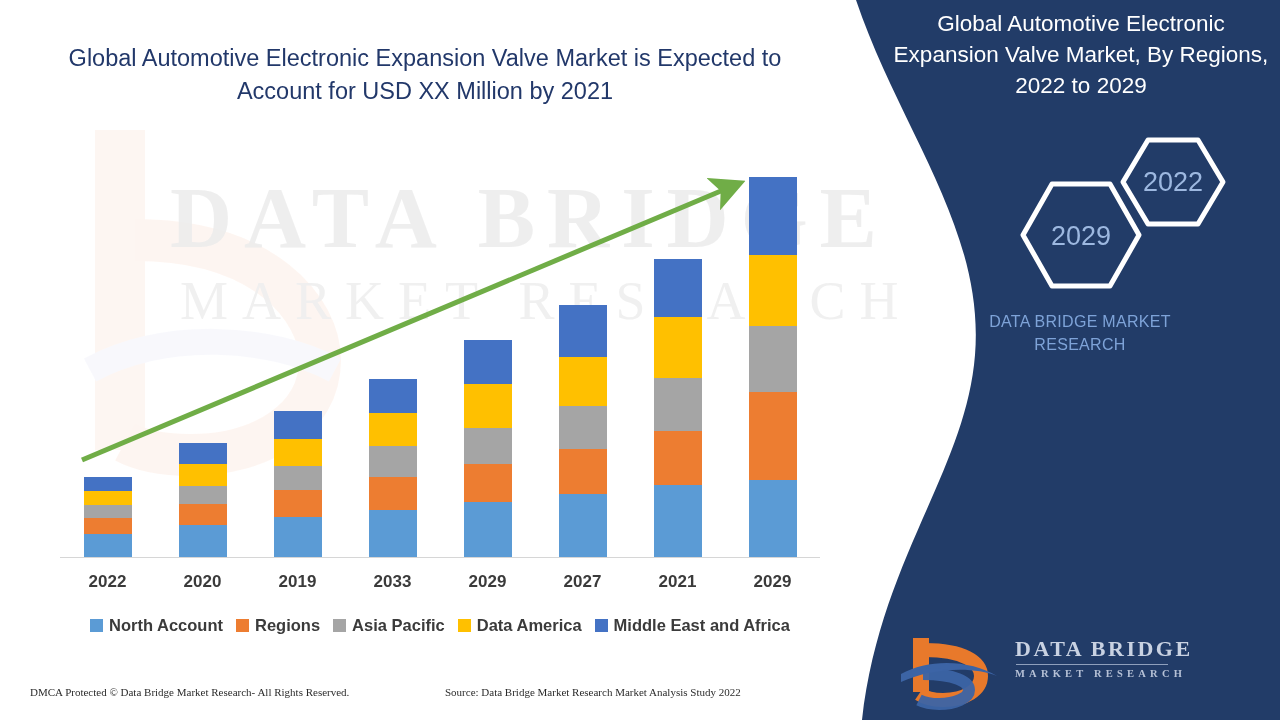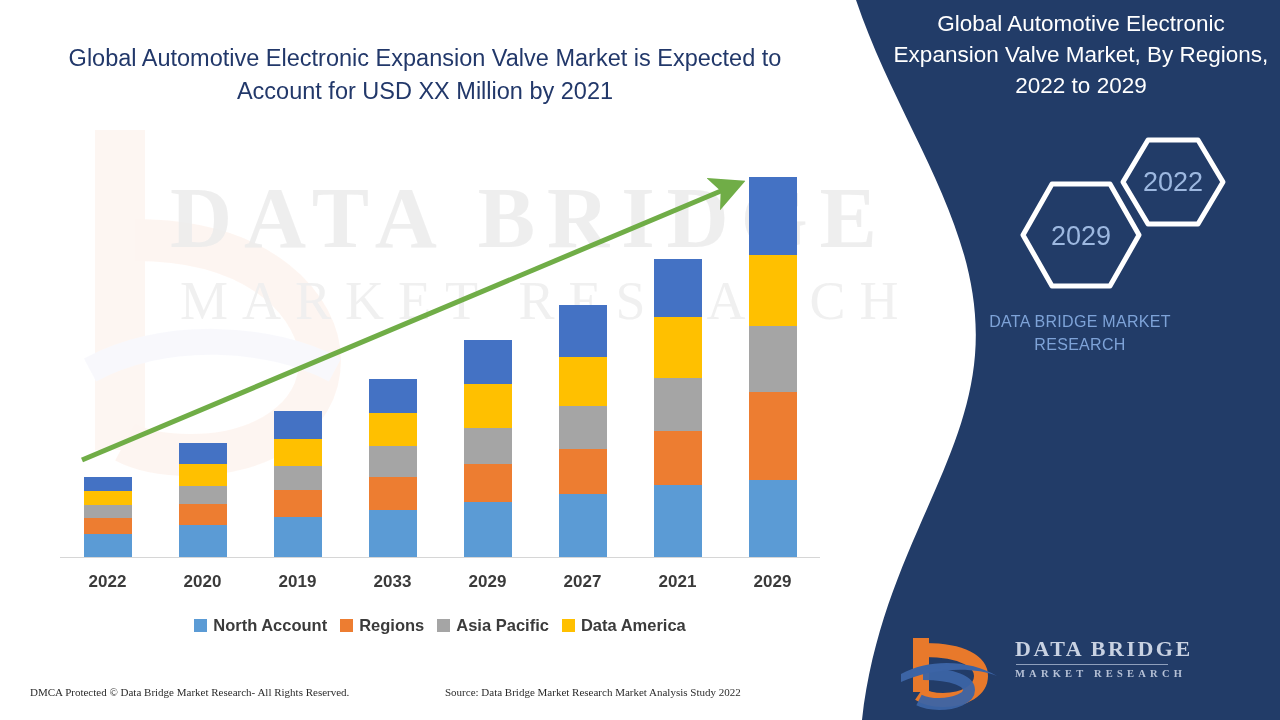--- a/index.html
+++ b/index.html
@@ -235,20 +235,24 @@
           <span class="legend-swatch" style="background: rgb(237, 125, 49);"></span>
           <span class="legend-label">Regions</span>
         </div>
         <div class="legend-item">
           <span class="legend-swatch" style="background: rgb(165, 165, 165);"></span>
           <span class="legend-label">Asia Pacific</span>
         </div>
         <div class="legend-item">
           <span class="legend-swatch" style="background: rgb(255, 192, 0);"></span>
           <span class="legend-label">Data America</span>
+        </div>
+        <div class="legend-item">
+          <span class="legend-swatch" style="background: rgb(68, 114, 196);"></span>
+          <span class="legend-label">Middle East and Africa</span>
         </div>
       </div>
 
     <div class="foot foot-left">DMCA Protected © Data Bridge Market Research- All Rights Reserved.</div>
     <div class="foot foot-right">Source: Data Bridge Market Research Market Analysis Study 2022</div>
   </div>
 
   <svg class="right-panel" viewBox="0 0 1280 720">
     <path d="M856 0 C 900 130, 985 230, 975 355 C 966 470, 880 560, 862 720 L1280 720 L1280 0 Z" fill="#223C68"></path>
   </svg>

